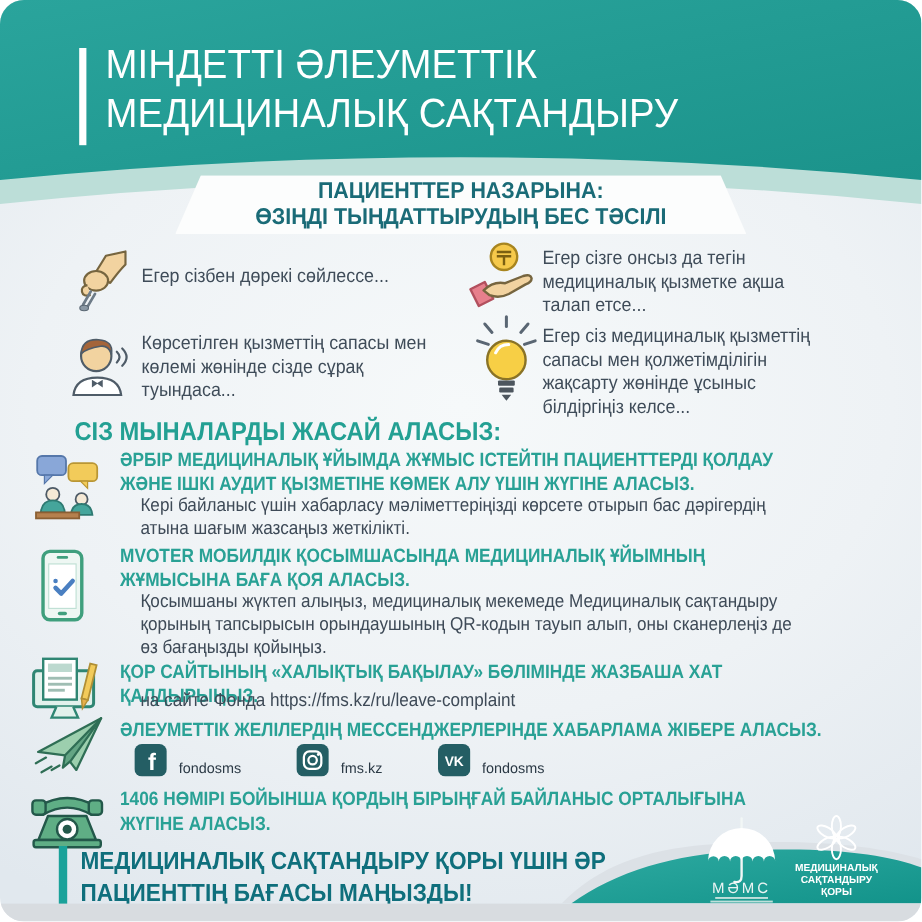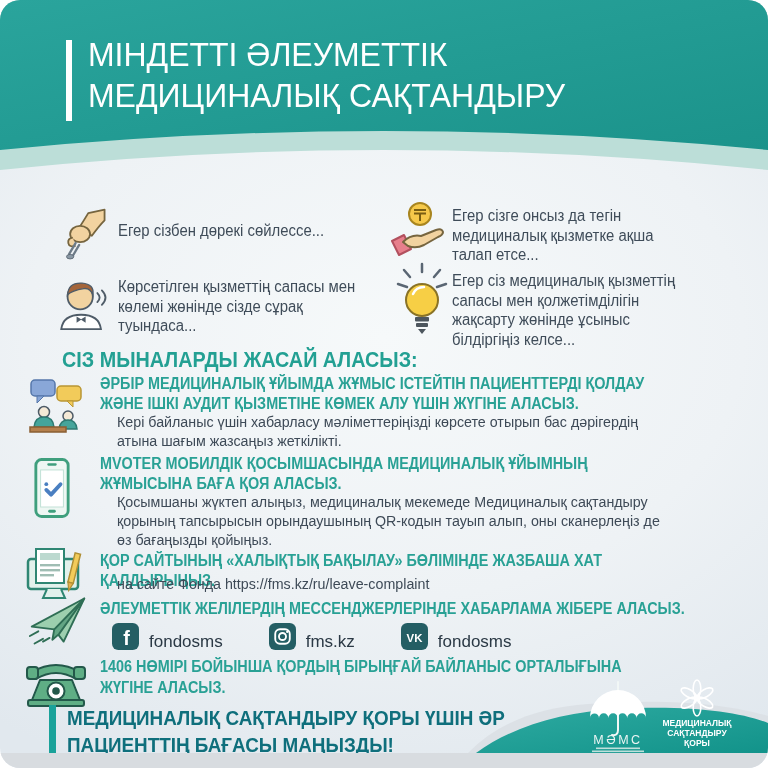--- a/index.html
+++ b/index.html
@@ -37,21 +37,21 @@
   .item-head{font-size:16px;line-height:19.5px;font-weight:bold;color:#29a195;white-space:pre-line;
              transform:scaleX(.9);transform-origin:left top;}
   .item-body{font-size:15.5px;line-height:19px;color:#3e4a57;white-space:pre-line;
              transform:scaleX(.92);transform-origin:left top;}
   .it1-icon{left:28px;top:377px;} .it1-head{left:100px;top:374px;} .it1-body{left:117px;top:412px;}
   .it2-icon{left:33px;top:456px;} .it2-head{left:100px;top:454px;} .it2-body{left:117px;top:492px;}
   .it3-icon{left:26px;top:547px;} .it3-head{left:100px;top:551px;} .it3-body{left:117px;top:574px;}
   .it4-icon{left:28px;top:594px;} .it4-head{left:100px;top:599px;}
   .social-row{left:112px;top:620px;display:flex;gap:46px;align-items:center;}
   .chip{display:flex;align-items:center;gap:10px;}
-  .chip-label{font-size:17px;color:#2b3945;margin-top:12px;}
+  .chip-label{font-size:12px;color:#2b3945;margin-top:12px;}
   .it5-icon{left:24px;top:654px;} .it5-head{left:100px;top:657px;line-height:20.5px;}
 
   
   .ft-bar{left:49px;top:705px;width:7px;height:52px;background:#1aa29a;}
   .ft-msg{left:67px;top:704px;font-size:20.5px;line-height:27px;font-weight:bold;color:#0f6f7c;
           white-space:pre-line;transform:scaleX(.92);transform-origin:left top;}
   .ft-hill{left:468px;top:676px;}
   .bottom-strip{left:0;top:753px;width:768px;height:15px;background:#d8dce0;}
 </style>
 </head>
@@ -66,20 +66,24 @@
           <stop offset="1" stop-color="#1b938b"></stop>
       </linearGradient>
     </defs>
     <path d="M0 0 H768 V170 Q384 130 0 170 Z" fill="#bcded8"></path>
     <path d="M0 0 H768 V150 Q384 112 0 150 Z" fill="url(#hdrg)"></path>
   </svg>
   <div class="abs hdr-bar"></div>
   <div class="abs hdr-title">МІНДЕТТІ ӘЛЕУМЕТТІК
 МЕДИЦИНАЛЫҚ САҚТАНДЫРУ</div>
 
+  <div class="abs ribbon">
+    <div class="ribbon-text">ПАЦИЕНТТЕР НАЗАРЫНА:
+ӨЗІҢДІ ТЫҢДАТТЫРУДЫҢ БЕС ТӘСІЛІ</div>
+  </div>
 
   <svg class="abs sc1-icon" width="58" height="58" viewBox="0 0 64 62">
     <g stroke="#76653f" stroke-width="2" fill="#f2d3a0" stroke-linejoin="round">
       <path d="M58 4 L40 8 Q34 18 30 24 L44 33 Q52 22 58 16 Z"></path>
       <ellipse cx="31" cy="31" rx="11" ry="9"></ellipse>
       <path d="M23 35 q-6 1 -5 6 q1 5 8 3"></path>
     </g>
     <path d="M26 41 L19 53 M23 55 L30 43" stroke="#6d7b87" stroke-width="2.5" stroke-linecap="round" fill="none"></path>
     <ellipse cx="20" cy="56" rx="4" ry="2.5" fill="#8b99a5" stroke="#5a6773"></ellipse>
   </svg>

